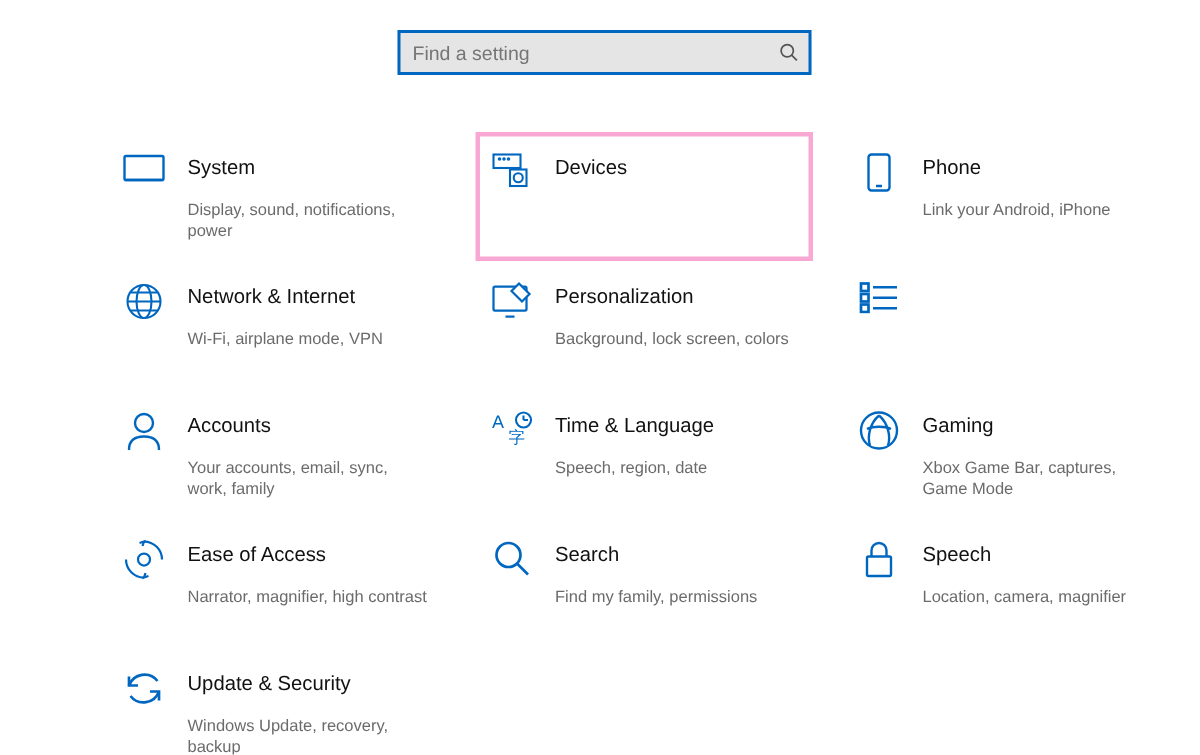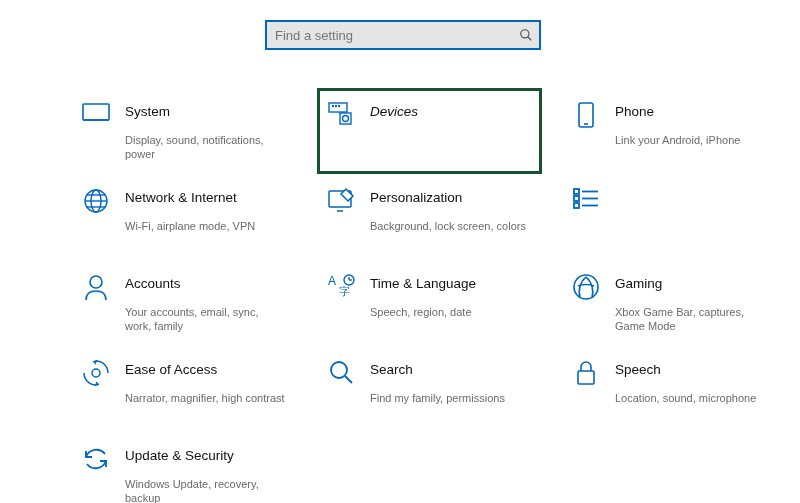--- a/index.html
+++ b/index.html
@@ -48,22 +48,21 @@
     row-gap: 0;
   }
   .tile {
     display: flex;
     align-items: flex-start;
     padding: 12px 8px 8px 4px;
     cursor: pointer;
     border: 3px solid transparent;
   }
   .tile.highlight {
-    border: 3px solid #14532d;
-    font-style: italic;
+    border: 3px solid #f9a8d4;
   }
   .tile .icon {
     width: 34px;
     min-width: 34px;
     height: 30px;
     display: flex;
     align-items: flex-start;
     justify-content: center;
     color: #0067c0;
     margin-top: -2px;
@@ -258,21 +257,21 @@
 
   <div class="tile">
     <span class="icon">
       <svg width="24" height="28" viewBox="0 0 24 28" fill="none" stroke="#0067c0" stroke-width="1.6">
         <rect x="4" y="12" width="16" height="13" rx="1"></rect>
         <path d="M7 12 V8 a5 5 0 0 1 10 0 V12"></path>
       </svg>
     </span>
     <div class="txt">
       <div class="title">Speech</div>
-      <div class="sub">Location, sound, microphone</div>
+      <div class="sub">Location, camera, magnifier</div>
     </div>
   </div>
 
   <div class="tile">
     <span class="icon">
       <svg width="28" height="28" viewBox="0 0 28 28" fill="none" stroke="#0067c0" stroke-width="1.8">
         <path d="M23 9 A11 11 0 0 0 4 12"></path>
           <polyline points="4,6 4,12 10,12"></polyline>
         <path d="M5 19 A11 11 0 0 0 24 16"></path>
           <polyline points="24,22 24,16 18,16"></polyline>

